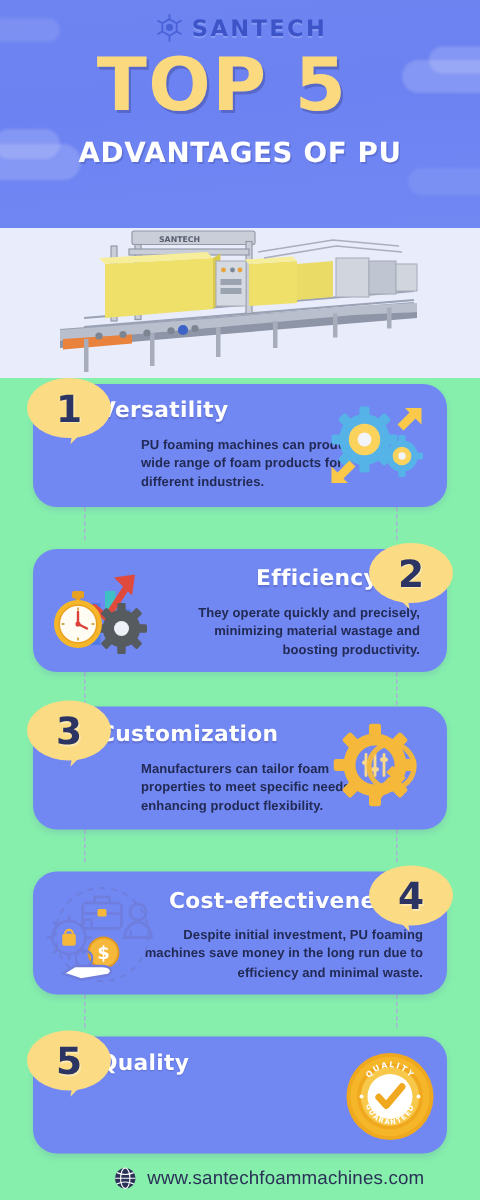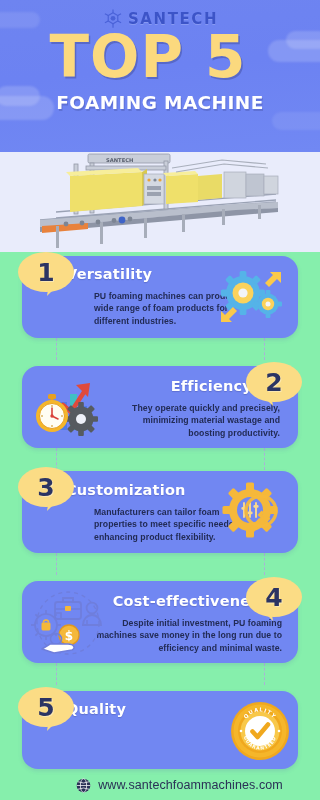--- a/index.html
+++ b/index.html
@@ -45,21 +45,21 @@
   .logo-mark { width: 22px; height: 22px; display:block; }
   .logo-text {
     font-size: 15px; font-weight: 800; letter-spacing: 1.6px;
     color: #3C54C8; text-shadow: 0 1px 0 rgba(255,255,255,.18);
     font-family: "DejaVu Sans", sans-serif;
   }
 
   .title-top5 {
     position: absolute; top: 32px; left: 0; width: 296px;
     text-align: center;
-    font-size: 58px; font-weight: 800; letter-spacing: 1px;
+    font-size: 49px; font-weight: 800; letter-spacing: 1px;
     color: #FBD97E; line-height: 50px;
     text-shadow: 1.5px 2px 0 rgba(40,45,110,.30);
     font-family: "DejaVu Sans", sans-serif;
   }
   .title-sub {
     position: absolute; top: 92px; left: 0; width: 320px;
     text-align: center;
     font-size: 18.5px; font-weight: 800; letter-spacing: .4px;
     color: #FFFFFF; line-height: 21px;
     text-shadow: 1px 1.5px 0 rgba(40,45,110,.22);
@@ -179,21 +179,21 @@
           <line x1="6.8" y1="14.2" x2="3.2" y2="16.2"></line>
           <line x1="17.2" y1="8.2" x2="20.8" y2="6.2"></line>
         </g>
         <circle cx="12" cy="11.2" r="2.6" fill="#4A62D8"></circle>
       </svg>
       <span class="logo-text">SANTECH</span>
     </div>
 
     <div class="title-top5">TOP 5</div>
     <div class="title-sub">
-      <div>FOAMING MACHINE</div>
+      <div>ADVANTAGES OF PU</div>
     </div>
   </div>
 
   <div class="machine-wrap">
     <svg class="machine-svg" width="270" height="108" viewBox="0 0 270 108">
 
       <g stroke="#9AA2B4" stroke-width="1.4" fill="none">
         <line x1="30" y1="66" x2="250" y2="48"></line>
         <line x1="30" y1="72" x2="250" y2="54"></line>
         <line x1="14" y1="74" x2="250" y2="56"></line>

